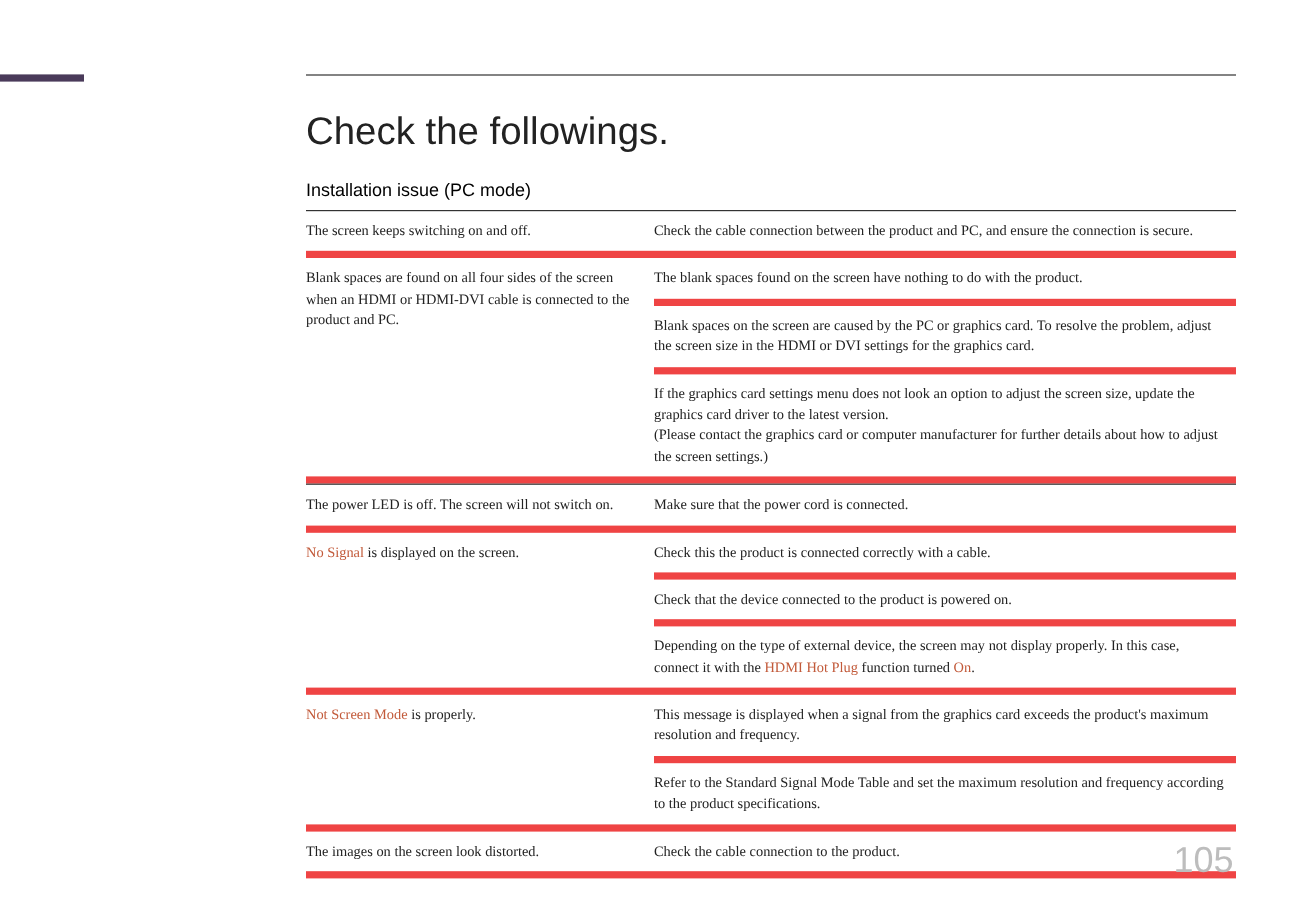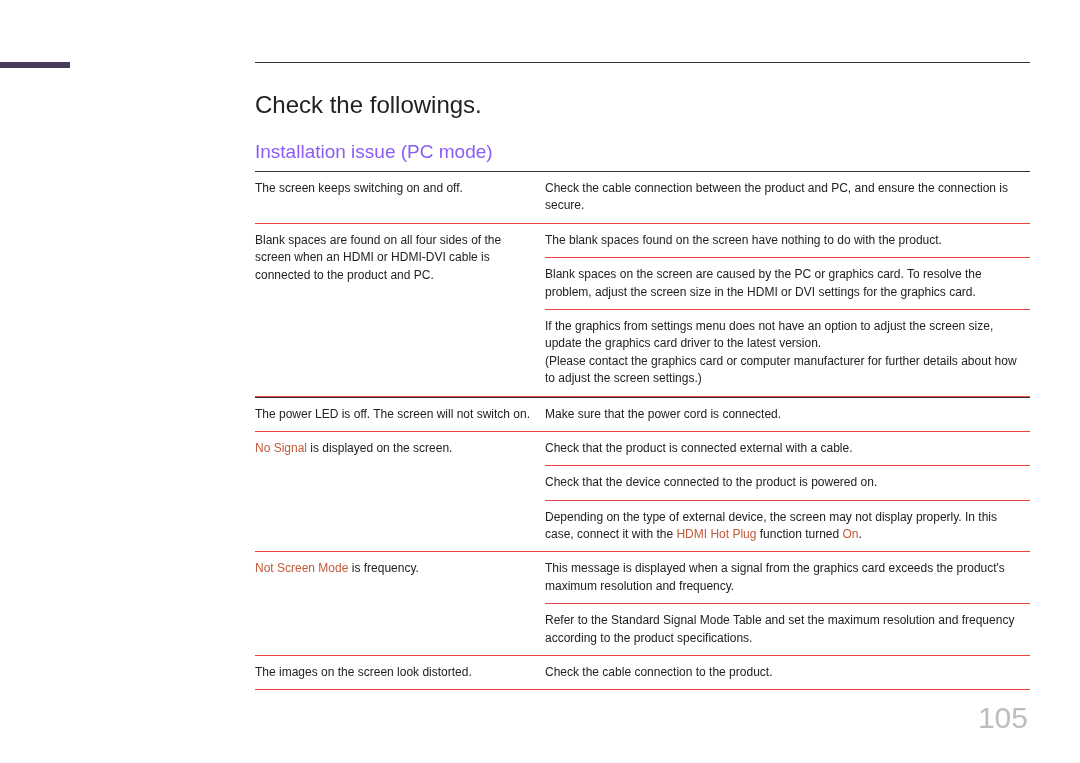--- a/index.html
+++ b/index.html
@@ -23,46 +23,47 @@
     position: absolute;
     top: 62px;
     left: 255px;
     right: 50px;
   }
   .top-rule {
     border-top: 1px solid #333;
     margin-bottom: 28px;
   }
   h1.main-title {
-    font-size: 24px;
+    font-size: 32px;
     font-weight: 400;
     color: #222;
     margin-bottom: 22px;
   }
   h2.sub-title {
-    font-size: 19px;
+    font-size: 15px;
     font-weight: 400;
-    color: #8b5cf6;
+    color: #000000;
     margin-top: 1px;
     margin-bottom: 8px;
   }
   .section-rule {
     border-top: 1px solid #333;
   }
   table.issue {
     width: 100%;
     border-collapse: collapse;
     font-size: 12px;
     line-height: 1.45;
     color: #222;
   }
   table.issue td {
     vertical-align: top;
     padding: 8px 10px 8px 0;
-    border-bottom: 1px solid #ef4444;
+    border-bottom: 6px solid #ef4444;
+    font-family: Liberation Serif, serif;
   }
   table.issue td.left {
     width: 290px;
   }
   table.issue td.right {
     width: auto;
     margin-left: 19px;
   }
   .kw {
     color: #c25a3a;
@@ -98,51 +99,51 @@
     </tr>
     <tr>
       <td class="left" rowspan="3">Blank spaces are found on all four sides of the screen when an HDMI or HDMI-DVI cable is connected to the product and PC.</td>
       <td class="right">The blank spaces found on the screen have nothing to do with the product.</td>
     </tr>
     <tr>
       <td class="right">Blank spaces on the screen are caused by the PC or graphics card. To resolve the problem, adjust the screen size in the HDMI or DVI settings for the graphics card.</td>
     </tr>
     <tr>
       <td class="right">
-        <span>If the graphics from settings menu does not have an option to adjust the screen size, update the graphics card driver to the latest version.</span><br>
+        <span>If the graphics card settings menu does not look an option to adjust the screen size, update the graphics card driver to the latest version.</span><br>
         <span>(Please contact the graphics card or computer manufacturer for further details about how to adjust the screen settings.)</span>
       </td>
     </tr>
   </tbody>
     </table>
 
   <div class="section-rule"></div>
   <table class="issue">
     <tbody>
         <tr>
       <td class="left">The power LED is off. The screen will not switch on.</td>
       <td class="right">Make sure that the power cord is connected.</td>
     </tr>
     <tr>
       <td class="left" rowspan="3">
         <span class="kw">No Signal</span><span> is displayed on the screen.</span>
       </td>
-      <td class="right">Check that the product is connected external with a cable.</td>
+      <td class="right">Check this the product is connected correctly with a cable.</td>
     </tr>
     <tr>
       <td class="right">Check that the device connected to the product is powered on.</td>
     </tr>
     <tr>
       <td class="right">
         <span>Depending on the type of external device, the screen may not display properly. In this case, connect it with the </span><span class="kw">HDMI Hot Plug</span><span> function turned </span><span class="kw">On</span><span>.</span>
       </td>
     </tr>
     <tr>
       <td class="left" rowspan="2">
-        <span class="kw">Not Screen Mode</span><span> is frequency.</span>
+        <span class="kw">Not Screen Mode</span><span> is properly.</span>
       </td>
       <td class="right">This message is displayed when a signal from the graphics card exceeds the product's maximum resolution and frequency.</td>
     </tr>
     <tr>
       <td class="right">Refer to the Standard Signal Mode Table and set the maximum resolution and frequency according to the product specifications.</td>
     </tr>
     <tr>
       <td class="left">The images on the screen look distorted.</td>
       <td class="right">Check the cable connection to the product.</td>
     </tr>

